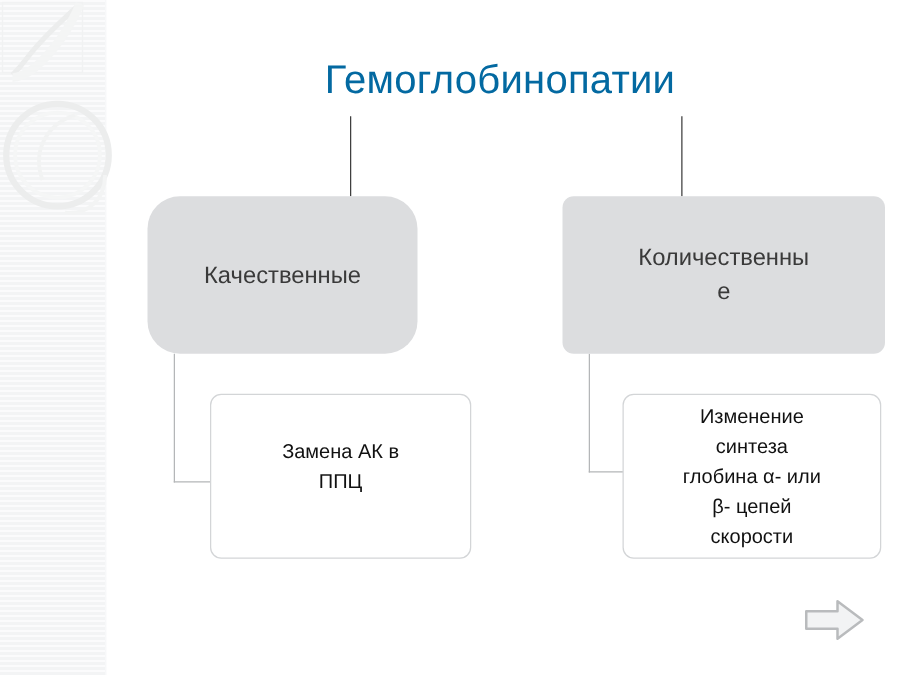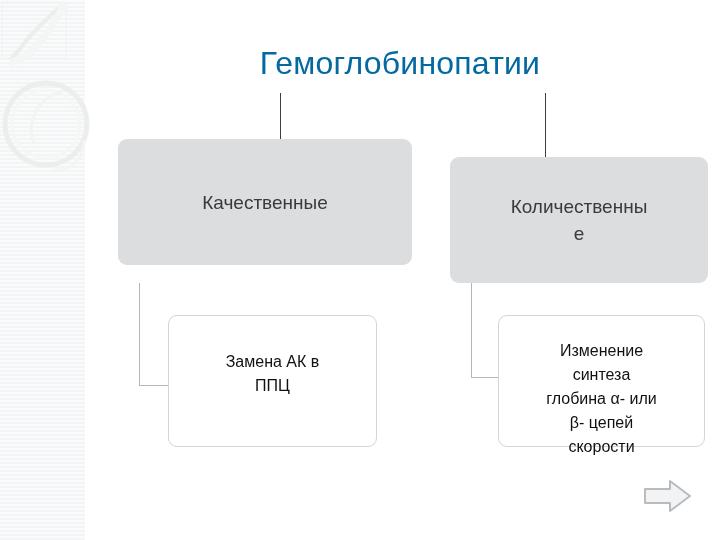--- a/index.html
+++ b/index.html
@@ -130,43 +130,44 @@
     line-height: 24px;
     align-items: flex-start;
   }
   .box-white .box-text {
     position: relative;
     width: 100%;
   }
 
   #box-qualitative {
     left: 118px;
-    top: 139px;
-    width: 294px;
+    top: 157px;
+    width: 216px;
     height: 126px;
+    border-radius: 26px;
   }
   #box-quantitative {
     left: 450px;
     top: 157px;
     width: 258px;
     height: 126px;
   }
   #box-aa-substitution {
     left: 168px;
     top: 315px;
     width: 209px;
     height: 132px;
     padding-top: 34px;
   }
   #box-synthesis-rate {
     left: 498px;
     top: 315px;
     width: 207px;
     height: 132px;
-    padding-top: 23px;
+    padding-top: 6px;
   }
   #box-synthesis-rate .box-text {
     overflow: visible;
     white-space: nowrap;
   }
 
   .grey-text {
     width: 100%;
     padding: 0 6px;
     box-sizing: border-box;

